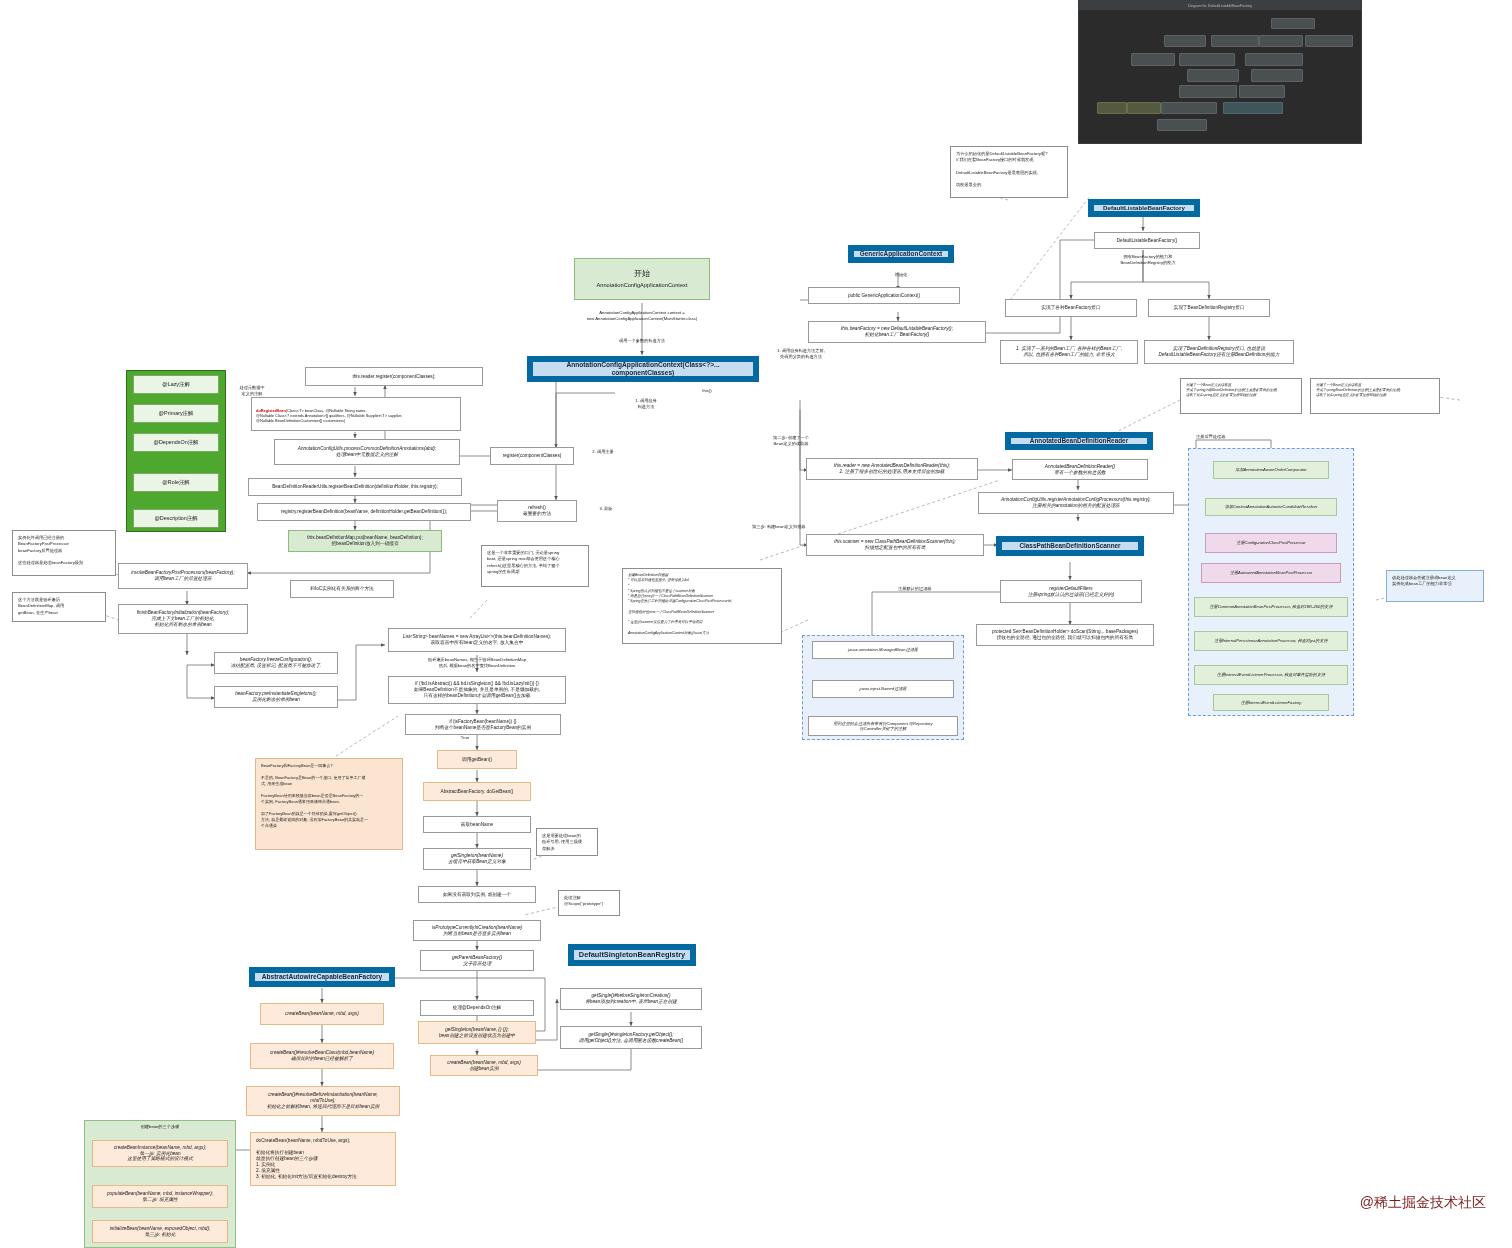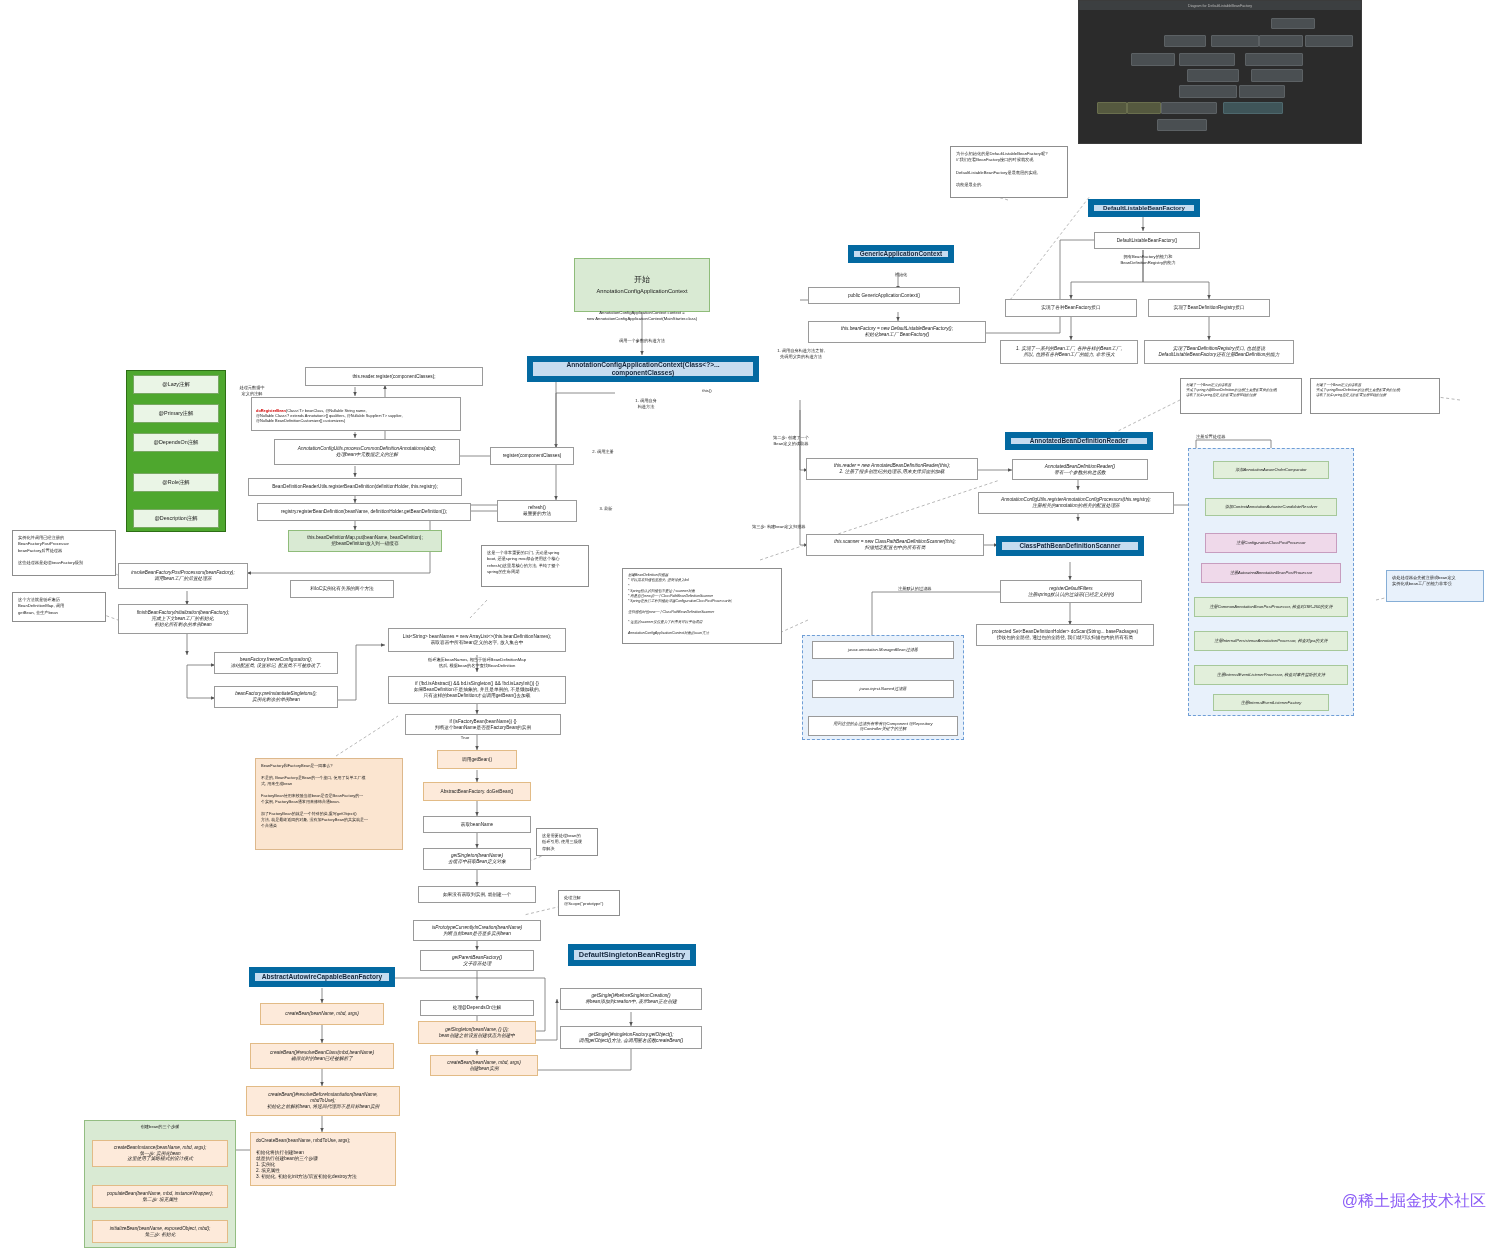--- a/index.html
+++ b/index.html
@@ -36,21 +36,21 @@
   .redtxt{color:#d20000;}
   svg.wires{position:absolute;left:0;top:0;width:1512px;height:1248px;pointer-events:none;}
   .ide{position:absolute;background:#2b2b2b;border:1px solid #3c3c3c;overflow:hidden;}
   .ide-bar{height:9px;background:#3c3f41;border-bottom:1px solid #2b2b2b;
            font-size:3.6px;color:#bbb;display:flex;align-items:center;justify-content:center;}
   .ide-node{position:absolute;background:#4a4f52;border:1px solid #5c6164;border-radius:1px;
             font-size:2.6px;color:#cfcfcf;display:flex;align-items:center;
             justify-content:center;overflow:hidden;}
   .ide-node.olive{background:#55593f;border-color:#6a6f4e;}
   .ide-node.teal{background:#3f5559;border-color:#4e686d;}
-  .watermark{position:absolute;right:26px;bottom:36px;font-size:16px;color:#8b5cf6;}
+  .watermark{position:absolute;right:26px;bottom:36px;font-size:14px;color:#7f1d1d;}
   .ital{font-style:italic;}
   .bold{font-weight:bold;}
 </style>
 </head>
 <body>
 
 <div id="canvas">
 
   <svg class="wires" viewBox="0 0 1512 1248">
     <defs>
@@ -236,21 +236,21 @@
 * Spring默认的扫描包不是这个scanner对象
 * 而是自己new的一个ClassPathBeanDefinitionScanner
 * Spring在执行工程扫描处理器ConfigurationClassPostProcessor时,
 
   去扫描包时也new一个ClassPathBeanDefinitionScanner
 
 * 这里的scanner仅仅是为了程序员可以手动调用
 
   AnnotationConfigApplicationContext对象的scan方法</div>
 
-  <div class="node green n-l" style="left:574px;top:258px;width:136px;height:54px;">
+  <div class="node green n-l" style="left:574px;top:258px;width:136px;height:42px;">
     <div style="font-size:8px;">开始</div>
     <div style="font-size:5.7px;margin-top:3px;">AnnotationConfigApplicationContext</div>
   </div>
   <div class="lbl" style="left:552px;top:310px;width:180px;">AnnotationConfigApplicationContext context =
 new AnnotationConfigApplicationContext(MainStarter.class)</div>
   <div class="lbl" style="left:590px;top:338px;width:104px;">调用一个参数的构造方法</div>
 
   <div class="node blue n-m" style="left:527px;top:356px;width:232px;height:26px;">AnnotationConfigApplicationContext(Class&lt;?&gt;... componentClasses)</div>
 
   <div class="greengroup" style="left:126px;top:370px;width:100px;height:162px;"></div>

